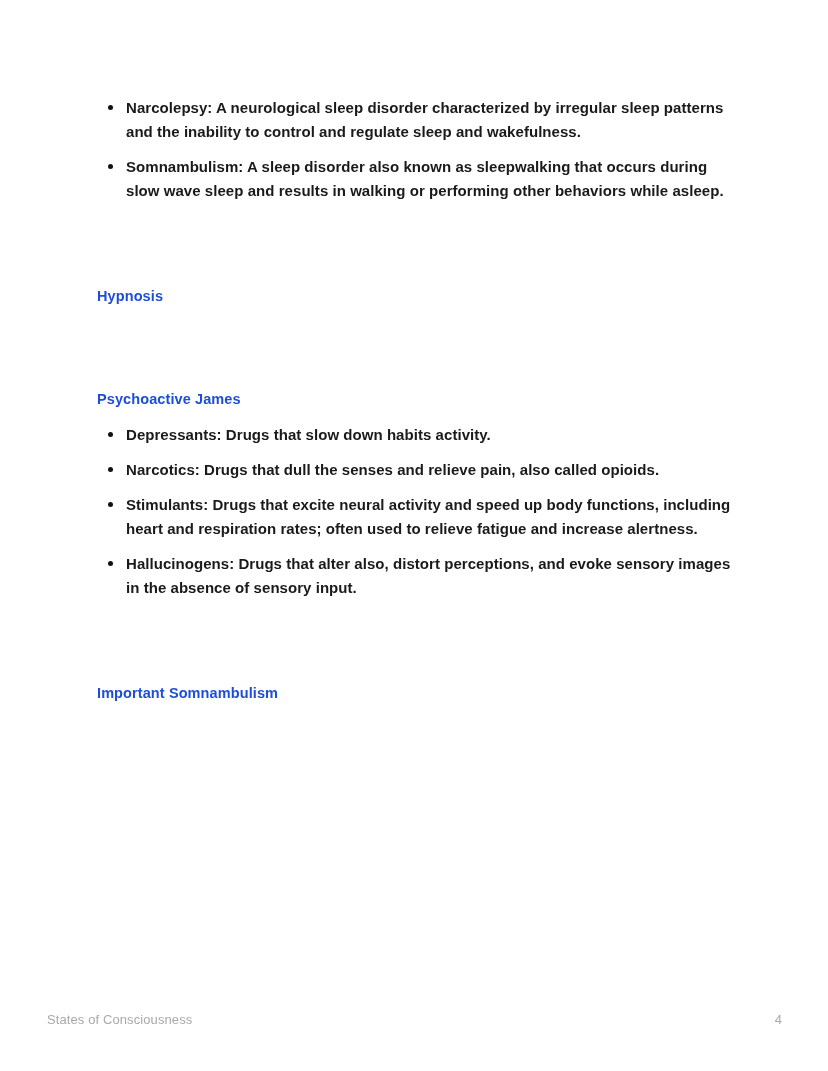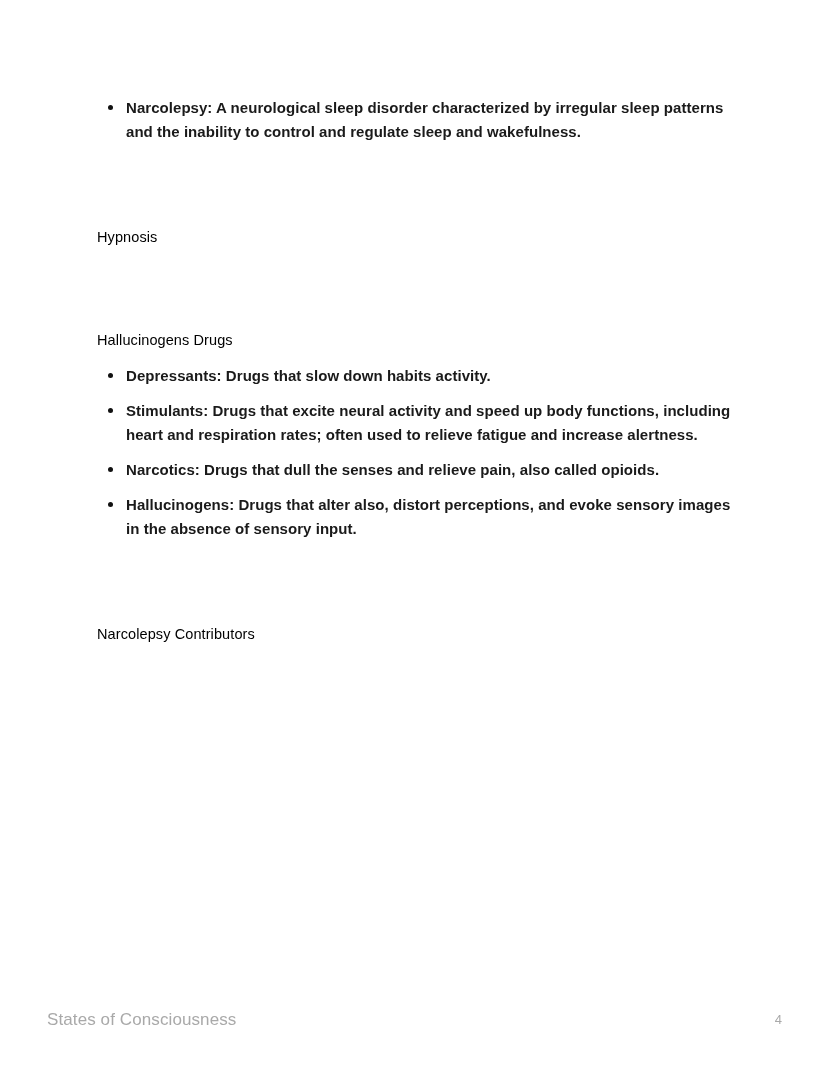--- a/index.html
+++ b/index.html
@@ -26,22 +26,22 @@
   .content {
     position: absolute;
     left: 97px;
     top: 96px;
     width: 640px;
   }
 
   
   .section-heading {
     font-size: 14.5px;
-    font-weight: normal;
-    color: #000000;
+    font-weight: bold;
+    color: #1d4ed8;
     line-height: 20px;
     letter-spacing: 0.1px;
     margin: 0 0 14px 0;
     padding: 0;
   }
 
   
   .section {
     margin: 0;
     padding: 0;
@@ -87,21 +87,21 @@
     position: absolute;
     left: 47px;
     right: 46px;
     top: 1010px;
     height: 20px;
     display: flex;
     align-items: center;
     justify-content: space-between;
   }
   .footer-title {
-    font-size: 17px;
+    font-size: 13px;
     font-weight: normal;
     color: #a9a9a9;
     line-height: 18px;
     letter-spacing: 0.1px;
   }
   .footer-page {
     font-size: 13px;
     font-weight: normal;
     color: #a9a9a9;
     line-height: 18px;
@@ -113,48 +113,52 @@
 <div class="page">
 
   <div class="content">
 
   <div class="section">
         <ul class="bullet-list">
           <li class="bullet-item">
             <span class="bullet-marker"></span>
             <span class="bullet-text">Narcolepsy: A neurological sleep disorder characterized by irregular sleep patterns and the inability to control and regulate sleep and wakefulness.</span>
           </li>
+          <li class="bullet-item">
+            <span class="bullet-marker"></span>
+            <span class="bullet-text">Somnambulism: A sleep disorder also known as sleepwalking that occurs during slow wave sleep and results in walking or performing other behaviors while asleep.</span>
+          </li>
         </ul>
       </div>
       <div class="section">
         <div class="section-heading">Hypnosis</div>
       </div>
       <div class="section">
-        <div class="section-heading">Hallucinogens Drugs</div>
+        <div class="section-heading">Psychoactive James</div>
         <ul class="bullet-list">
           <li class="bullet-item">
             <span class="bullet-marker"></span>
             <span class="bullet-text">Depressants: Drugs that slow down habits activity.</span>
           </li>
           <li class="bullet-item">
             <span class="bullet-marker"></span>
-            <span class="bullet-text">Stimulants: Drugs that excite neural activity and speed up body functions, including heart and respiration rates; often used to relieve fatigue and increase alertness.</span>
+            <span class="bullet-text">Narcotics: Drugs that dull the senses and relieve pain, also called opioids.</span>
           </li>
           <li class="bullet-item">
             <span class="bullet-marker"></span>
-            <span class="bullet-text">Narcotics: Drugs that dull the senses and relieve pain, also called opioids.</span>
+            <span class="bullet-text">Stimulants: Drugs that excite neural activity and speed up body functions, including heart and respiration rates; often used to relieve fatigue and increase alertness.</span>
           </li>
           <li class="bullet-item">
             <span class="bullet-marker"></span>
             <span class="bullet-text">Hallucinogens: Drugs that alter also, distort perceptions, and evoke sensory images in the absence of sensory input.</span>
           </li>
         </ul>
       </div>
       <div class="section">
-        <div class="section-heading">Narcolepsy Contributors</div>
+        <div class="section-heading">Important Somnambulism</div>
       </div>
     </div>
 
   <div class="footer">
     <div class="footer-title">States of Consciousness</div>
     <div class="footer-page">4</div>
   </div>
 
 </div>
 

